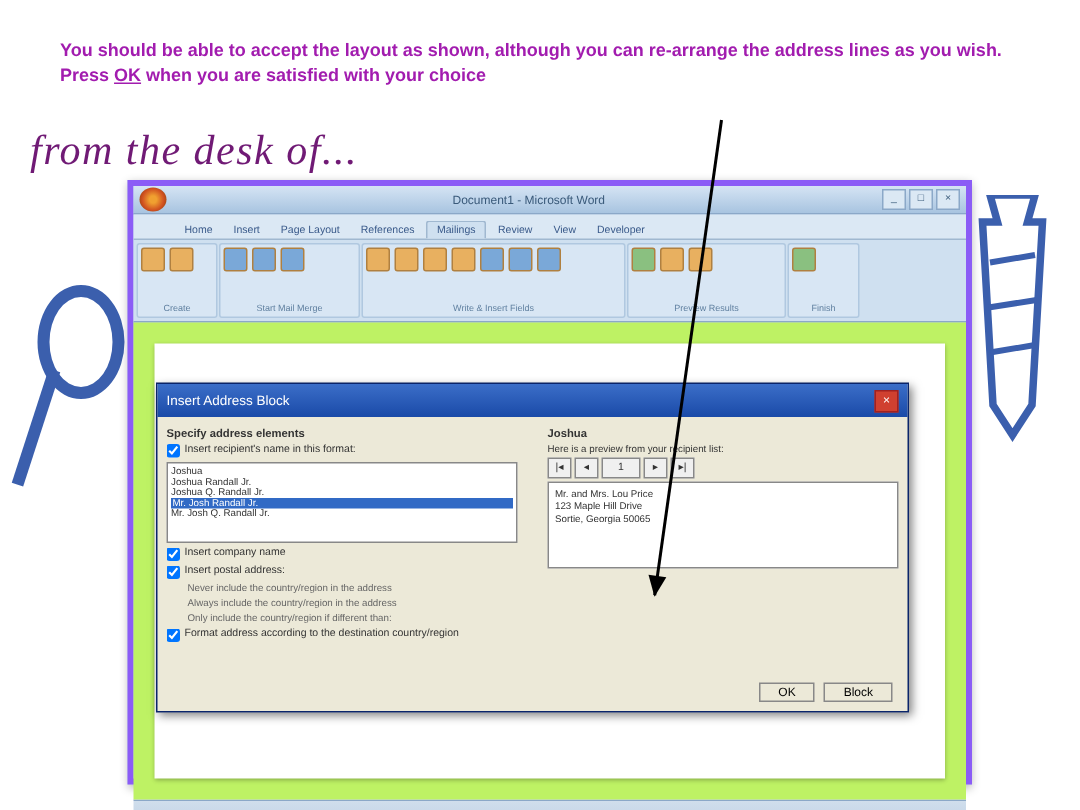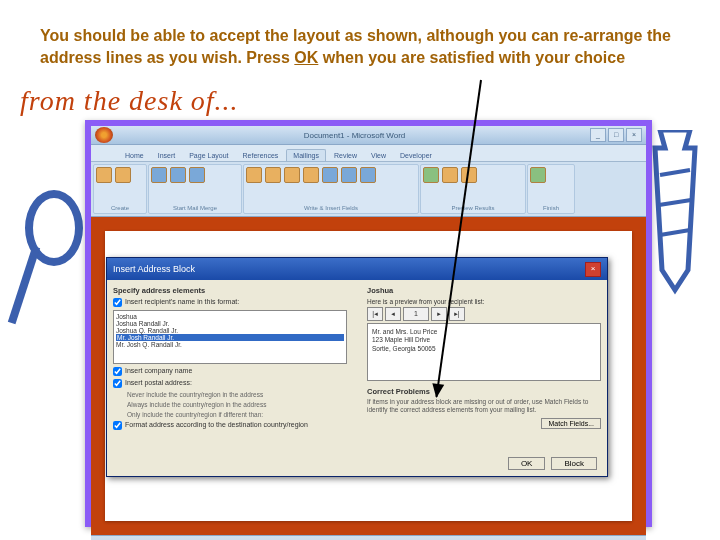--- a/index.html
+++ b/index.html
@@ -1,40 +1,40 @@
 <!DOCTYPE html>
 <html><head>
 <meta charset="utf-8">
 <style>
 body{margin:0;background:#fff;font-family:Arial,sans-serif;width:720px;height:540px;position:relative;overflow:hidden}
-.instruction{position:absolute;top:25px;left:40px;width:640px;font-size:16px;font-weight:bold;line-height:1.4;color:#a16207;z-index:10}
+.instruction{position:absolute;top:25px;left:40px;width:640px;font-size:12px;font-weight:bold;line-height:1.4;color:#a21caf;z-index:10}
 .underline{text-decoration:underline}
-.desk-text{position:absolute;top:85px;left:20px;font-family:Georgia,serif;font-style:italic;font-size:28px;color:#c2410c;z-index:1;letter-spacing:1px}
+.desk-text{position:absolute;top:85px;left:20px;font-family:Georgia,serif;font-style:italic;font-size:28px;color:#701a75;z-index:1;letter-spacing:1px}
 .blue-q{position:absolute;top:190px;left:20px;width:60px;height:120px;z-index:1}
 .blue-q .loop{width:42px;height:60px;border:8px solid #3b5fad;border-radius:50%;position:absolute;top:0;left:5px}
 .blue-q .tail{width:8px;height:80px;background:#3b5fad;position:absolute;top:55px;left:0;transform:rotate(18deg)}
 .tie{position:absolute;top:130px;right:10px;width:70px;height:200px;z-index:1}
 .tie svg{width:100%;height:100%}
-.word-window{position:absolute;top:120px;left:85px;width:555px;height:395px;background:#bcd4ec;border:6px solid #8b5cf6;box-shadow:0 2px 6px rgba(0,0,0,0.3);z-index:5}
+.word-window{position:absolute;top:120px;left:85px;width:555px;height:395px;background:#bcd4ec;border:4px solid #8b5cf6;box-shadow:0 2px 6px rgba(0,0,0,0.3);z-index:5}
 .titlebar{height:18px;background:linear-gradient(#d5e4f4,#a8c4e0);border-bottom:1px solid #8ba8c8;display:flex;align-items:center;padding:0 4px}
 .office-btn{width:18px;height:16px;background:radial-gradient(circle,#f0a030 20%, #d05020 60%, #704000);border-radius:50%;margin-right:6px}
 .title-text{font-size:8px;color:#3a5a7a;flex:1;text-align:center}
 .win-ctrl{display:flex;gap:2px}
 .win-ctrl span{width:14px;height:12px;background:#dbe8f4;border:1px solid #8ba8c8;font-size:7px;text-align:center;line-height:12px;color:#3a5a7a}
 .ribbon-tabs{height:16px;background:#dbe8f4;display:flex;align-items:flex-end;padding-left:28px;gap:2px;border-bottom:1px solid #a0b8d0}
 .ribbon-tabs span{font-size:7px;color:#3a5a8a;padding:2px 6px;background:transparent}
 .ribbon-tabs span.active{background:#cfe0f0;border:1px solid #a0b8d0;border-bottom:none;border-radius:2px 2px 0 0}
 .ribbon-body{height:50px;background:#cfe0f0;border-bottom:1px solid #8ba8c8;display:flex;padding:2px;gap:1px}
 .ribbon-grp{background:#d8e6f4;border:1px solid #b0c8e0;border-radius:2px;padding:2px;display:flex;flex-direction:column;justify-content:space-between;font-size:6px;color:#3a5a8a}
 .ribbon-grp .icons{display:flex;gap:3px;flex-wrap:wrap}
 .ribbon-grp .ic{width:14px;height:14px;background:#e8b060;border:1px solid #b08040;border-radius:2px}
 .ribbon-grp .ic.bl{background:#7aa8d8}
 .ribbon-grp .ic.gr{background:#8ac080}
 .ribbon-grp .lbl{font-size:6px;text-align:center;color:#6080a0}
-.doc-area{height:290px;background:#c2410c;padding:14px;position:relative}
+.doc-area{height:290px;background:#bef264;padding:14px;position:relative}
 .page{background:#fff;width:100%;height:100%;box-shadow:0 1px 3px rgba(0,0,0,0.3);position:relative}
 .dialog{position:absolute;top:40px;left:15px;width:500px;height:218px;background:#ece9d8;border:1px solid #0a246a;box-shadow:2px 2px 6px rgba(0,0,0,0.5);z-index:20}
 .dlg-title{height:18px;background:linear-gradient(#3b6ec8,#1a4aa8);color:#fff;font-size:9px;padding:2px 6px;display:flex;align-items:center;justify-content:space-between}
 .dlg-title .x{width:14px;height:13px;background:#d04030;border:1px solid #a02020;text-align:center;font-size:8px;line-height:12px}
 .dlg-body{padding:6px;display:flex;gap:20px;font-size:7px;color:#333}
 .dlg-left,.dlg-right{flex:1}
 .dlg-left h4,.dlg-right h4{margin:0 0 3px 0;font-size:7.5px;font-weight:bold}
 .chk{display:flex;align-items:flex-start;gap:3px;margin:3px 0;font-size:7px}
 .chk input{width:9px;height:9px;margin:0}
 .listbox{border:1px solid #888;background:#fff;height:48px;padding:2px;font-size:6.5px;color:#333;overflow:hidden}
@@ -187,25 +187,20 @@
             <span>◂</span>
             <span style="width:24px">1</span>
             <span>▸</span>
             <span>▸|</span>
           </div>
           <div class="preview">
             <div>Mr. and Mrs. Lou Price</div>
             <div>123 Maple Hill Drive</div>
             <div>Sortie, Georgia 50065</div>
           </div>
-          <div class="correct-box">
-            <h4>Correct Problems</h4>
-            <p>If items in your address block are missing or out of order, use Match Fields to identify the correct address elements from your mailing list.</p>
-            <button class="mf-btn">Match Fields...</button>
-          </div>
         </div>
       </div>
       <div class="dlg-buttons">
         <button>OK</button>
         <button>Block</button>
       </div>
     </div>
   </div>
   <div class="statusbar">
     <span>Page: 1 of 1   Words: 0</span>

